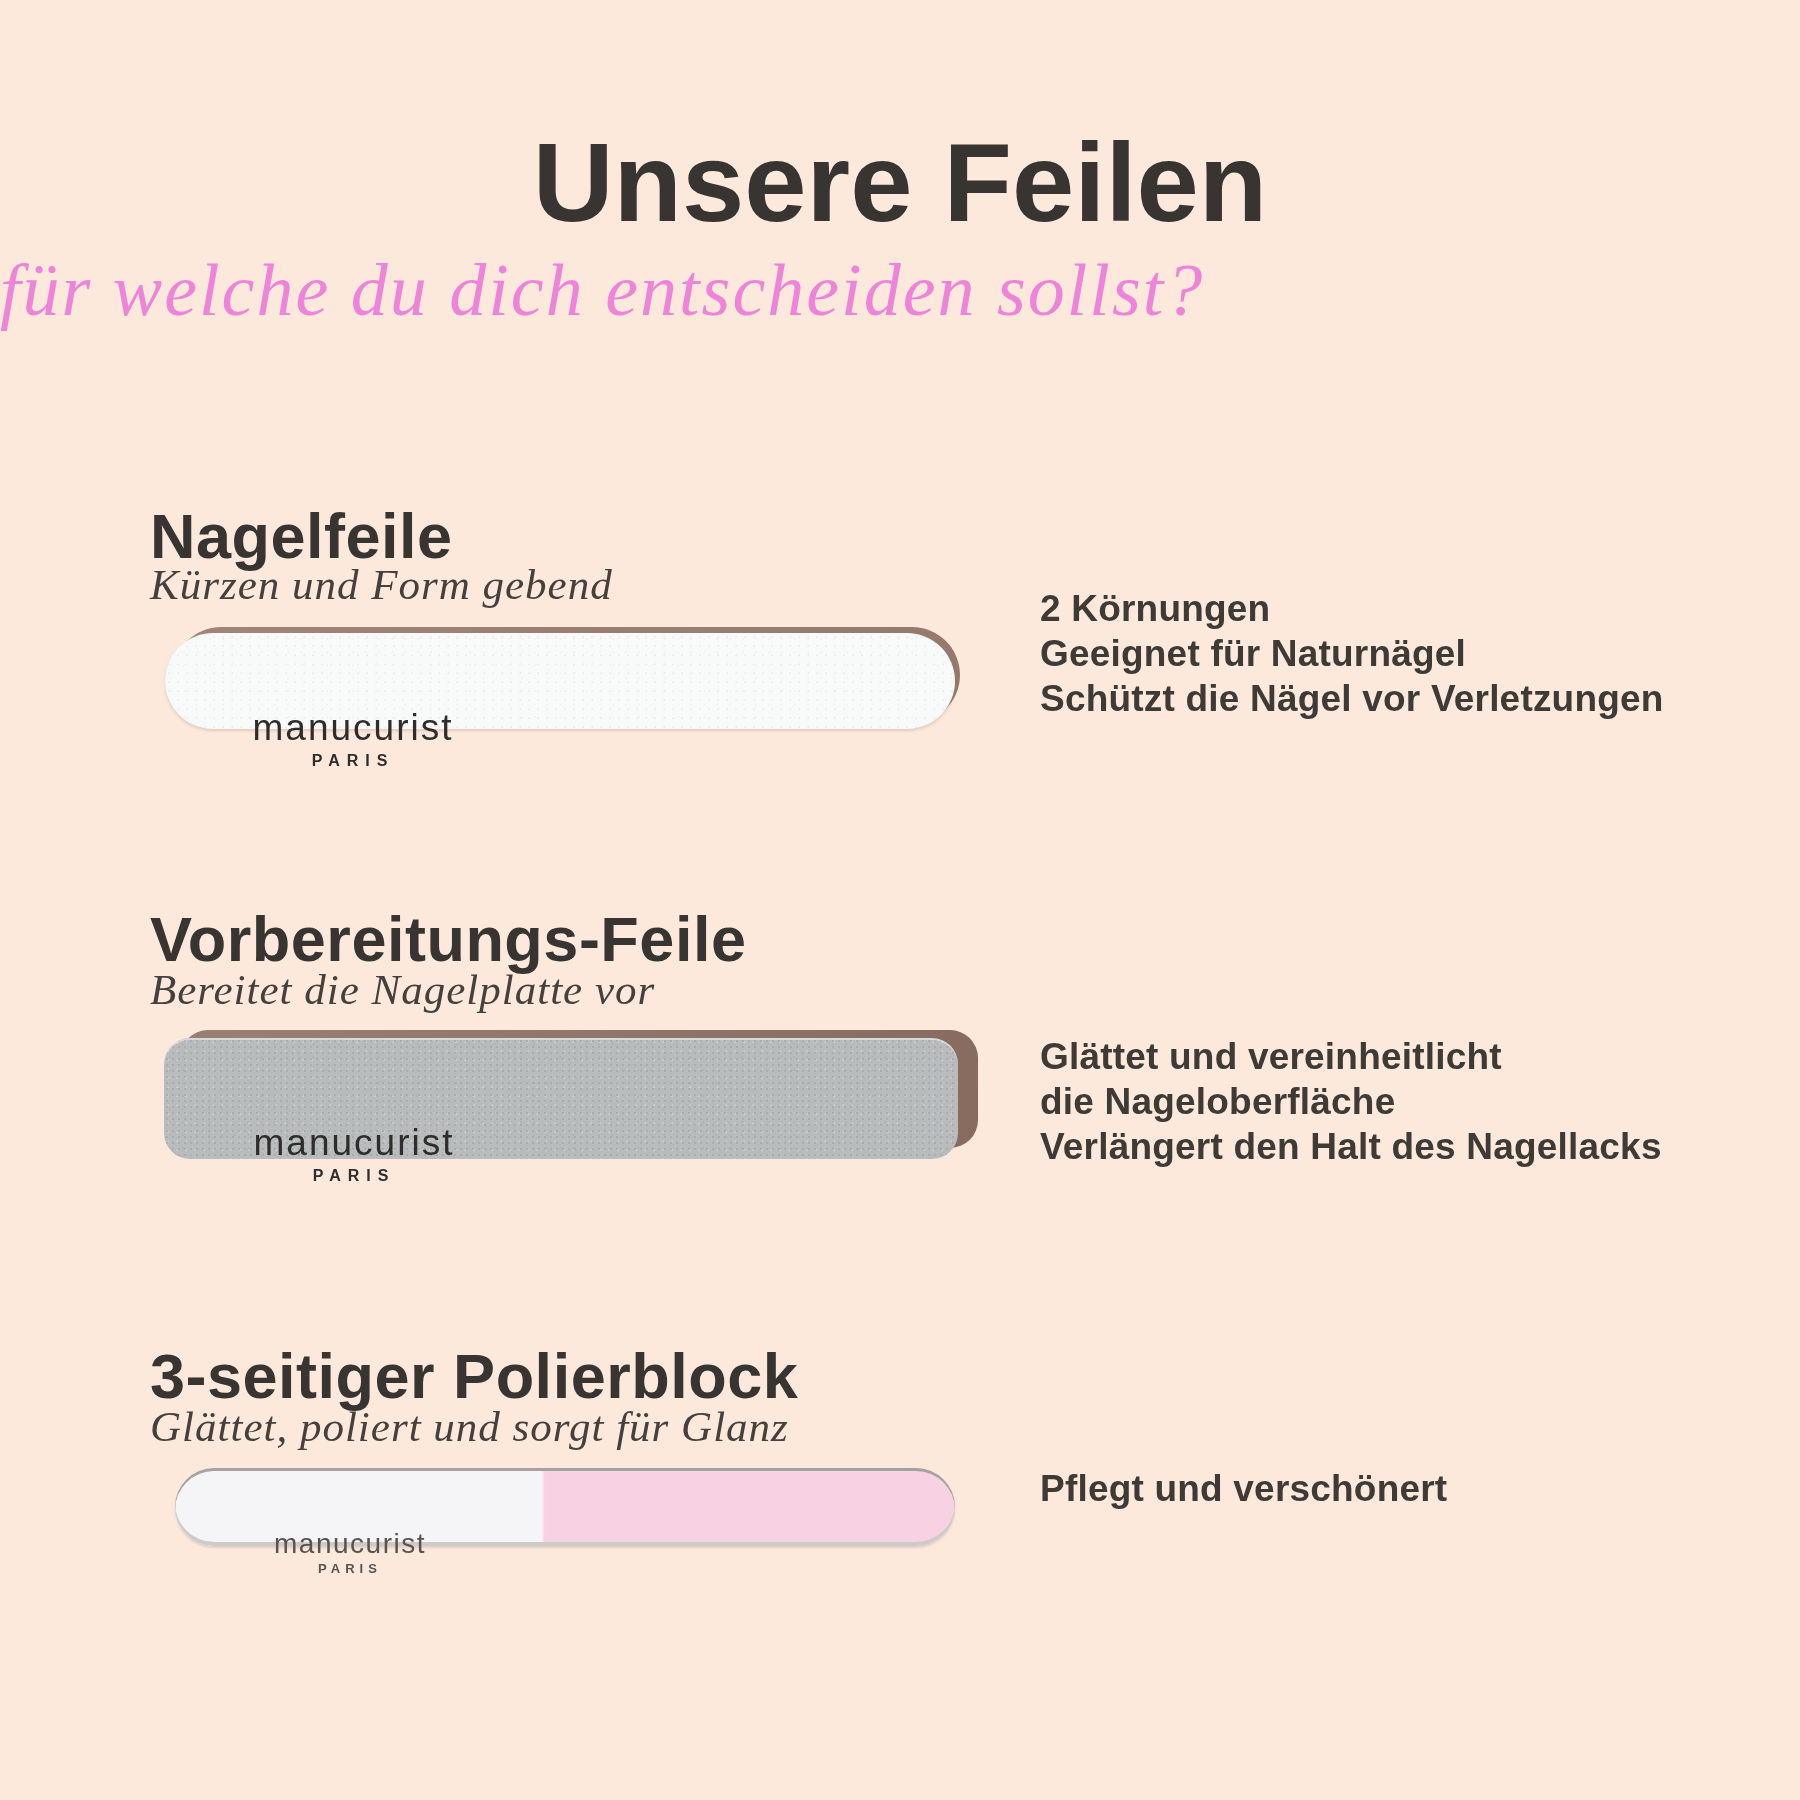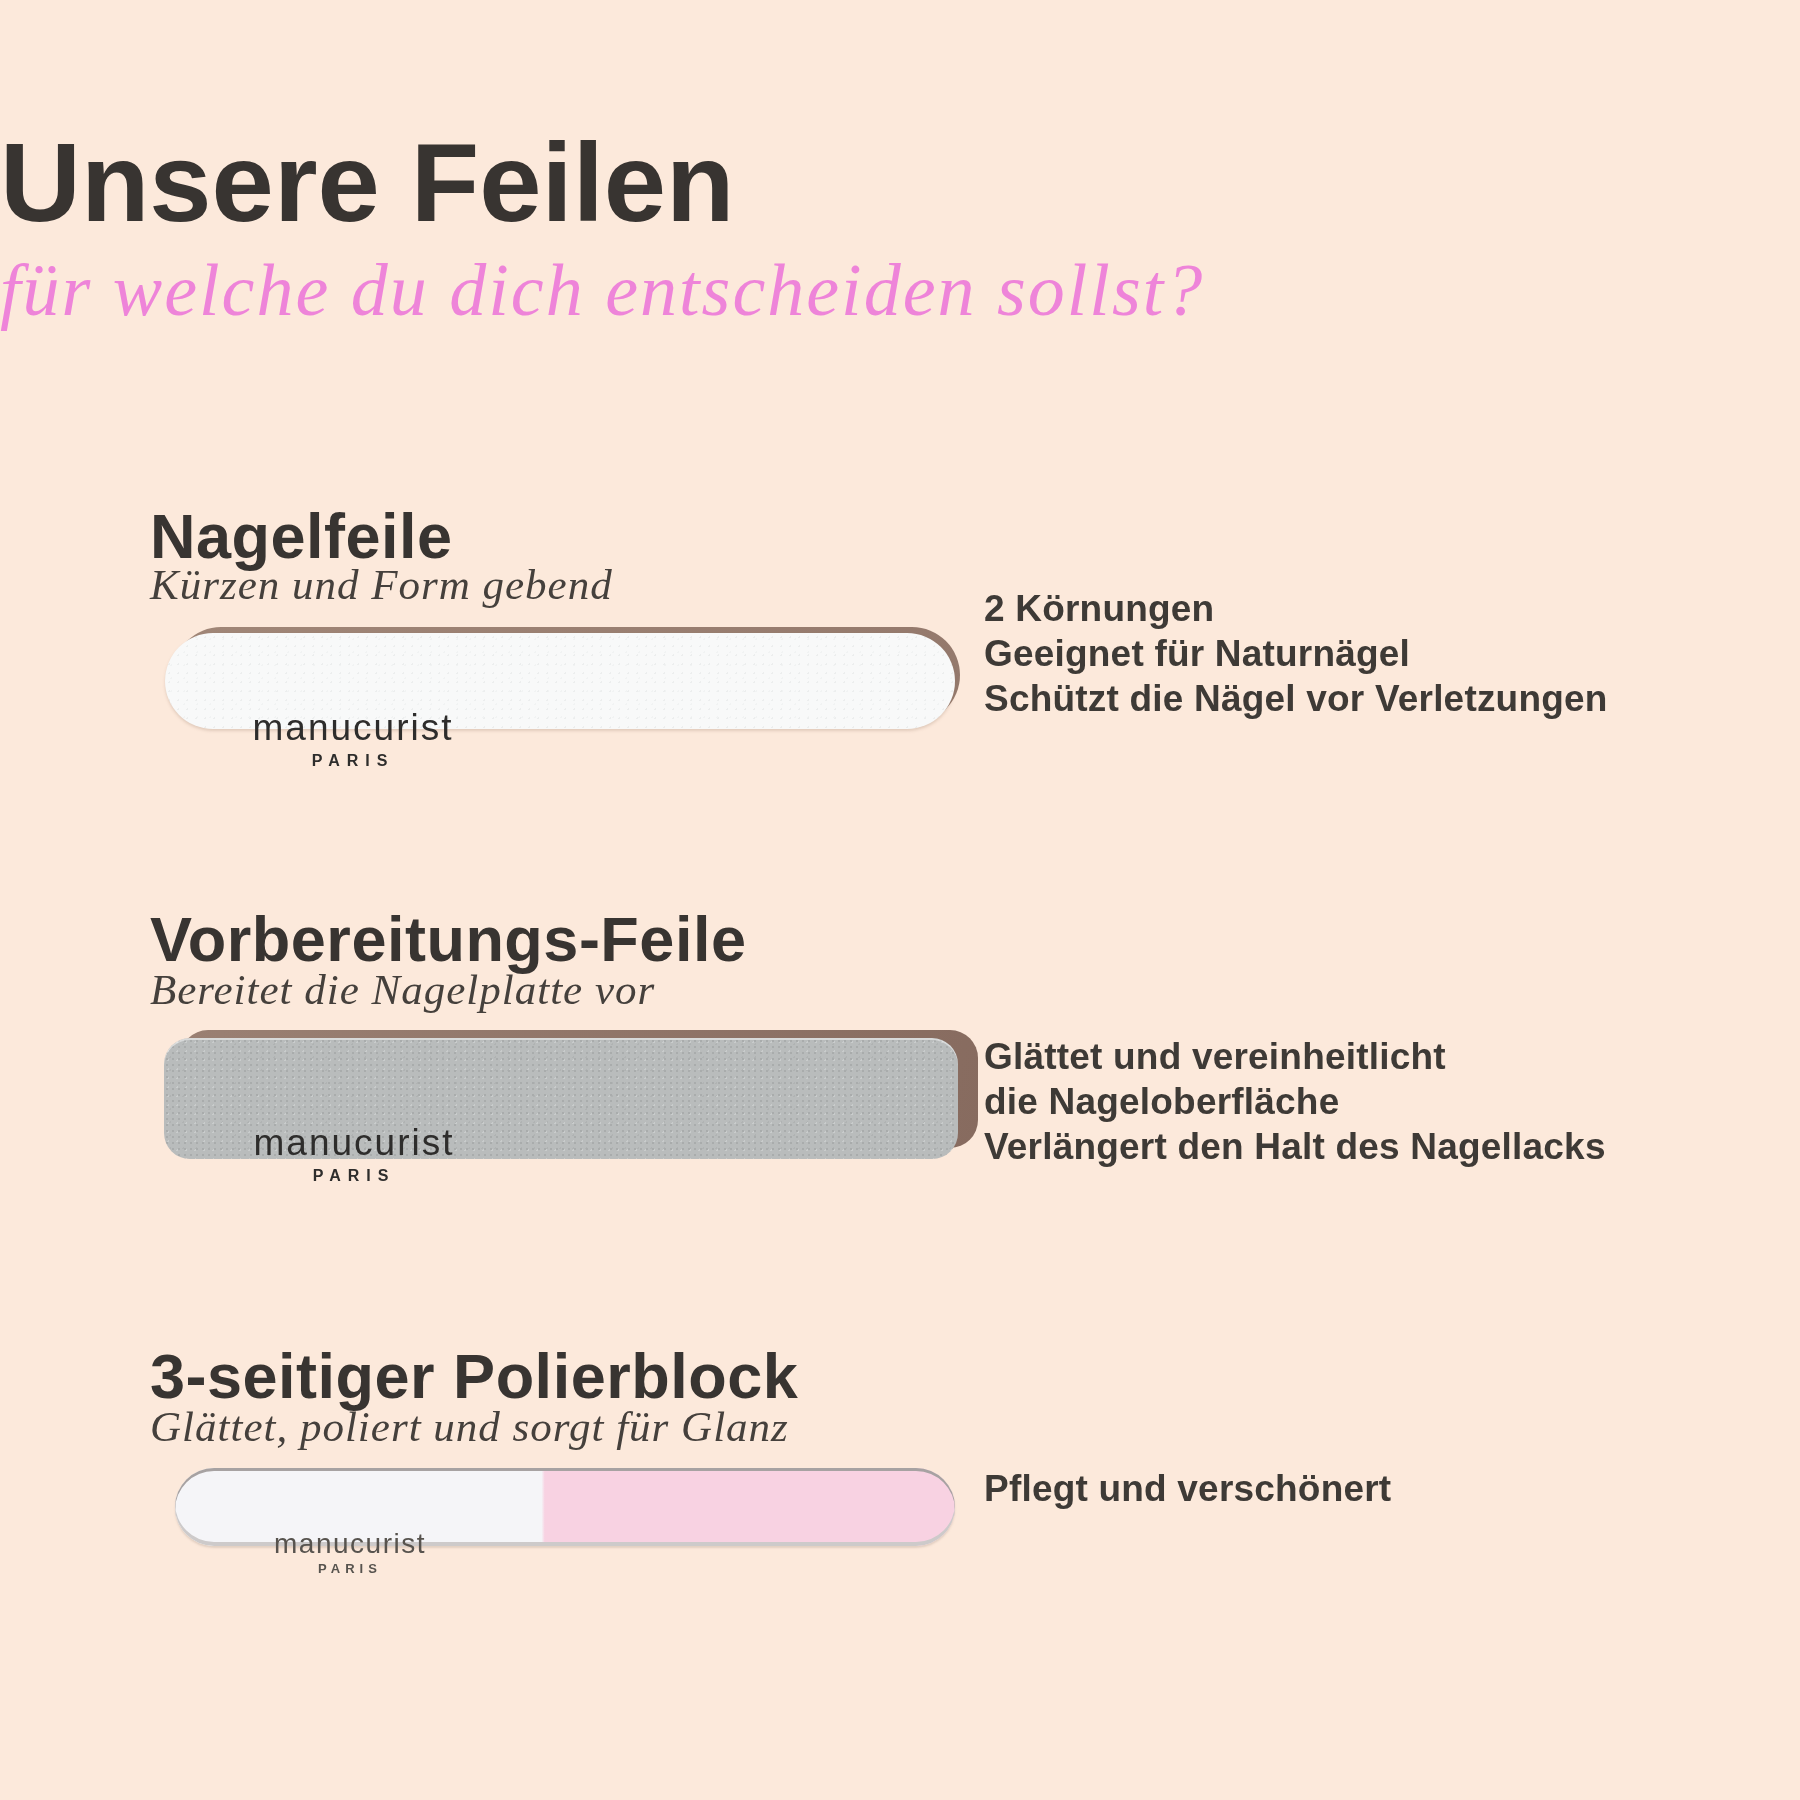--- a/index.html
+++ b/index.html
@@ -13,39 +13,39 @@
   }
   html,body{margin:0;padding:0;}
   body{background:var(--bg);}
   .canvas{
     position:relative;width:1800px;height:1800px;overflow:hidden;
     background:var(--bg);
     font-family:"Liberation Sans", sans-serif;
     color:var(--ink);
   }
   .main-title{
-    position:absolute;top:118px;left:0;width:1800px;
+    position:absolute;top:118px;left:0;width:1800px;text-align:center;
     font-size:112px;font-weight:bold;letter-spacing:0;color:var(--ink);
   }
   .subtitle{
     position:absolute;top:248px;left:0;width:1800px;text-align:left;
     font-family:"Liberation Serif", serif;font-style:italic;
     font-size:74px;color:var(--pink);letter-spacing:2px;
   }
   .section-name{
     position:absolute;left:150px;
     font-size:63px;font-weight:bold;color:var(--ink);letter-spacing:0.5px;
   }
   .section-tagline{
     position:absolute;left:150px;
     font-family:"Liberation Serif", serif;font-style:italic;
     font-size:43px;color:#45403c;letter-spacing:1px;
   }
   .features{
-    position:absolute;left:984px;
+    position:absolute;left:1040px;
     font-size:37px;font-weight:bold;color:#3e3a36;line-height:45px;
     letter-spacing:0.2px;
   }
   .file{position:absolute;}
   .file .backing{position:absolute;background:var(--brown_edge);}
   .file .surface{position:absolute;}
   
   .file1{left:165px;top:627px;width:800px;height:102px;}
   .file1 .backing{
     left:8px;top:0;width:787px;height:96px;border-radius:48px;

